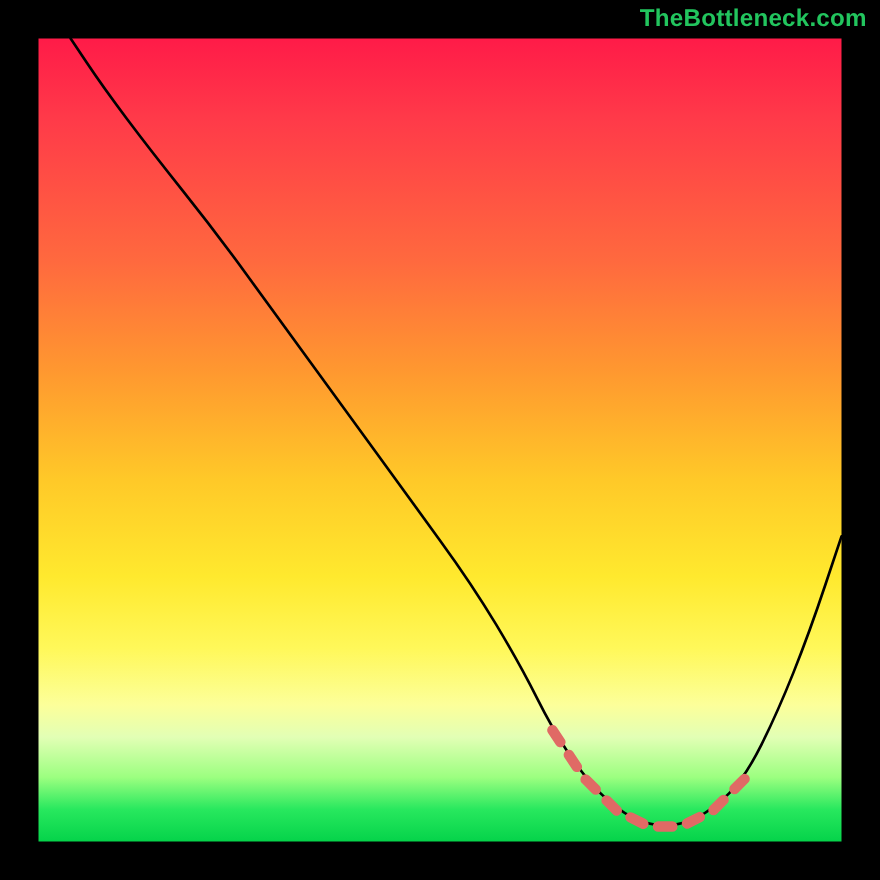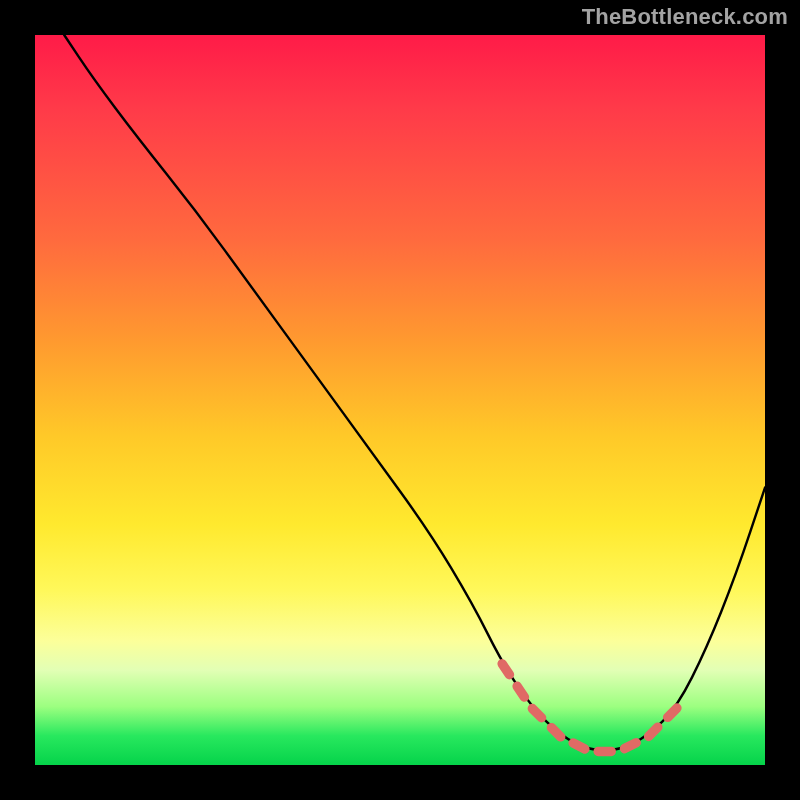--- a/index.html
+++ b/index.html
@@ -14,21 +14,21 @@
   .stage {
     position: relative;
     width: 800px;
     height: 800px;
     background: #000;
   }
   .watermark {
     position: absolute;
     top: 4px;
     right: 12px;
-    color: #a3a3a3;
+    color: #22c55e;
     font-size: 22px;
     font-weight: 600;
     letter-spacing: 0.2px;
     user-select: none;
   }
   .plot {
     position: absolute;
     left: 35px;
     top: 35px;
     width: 730px;

